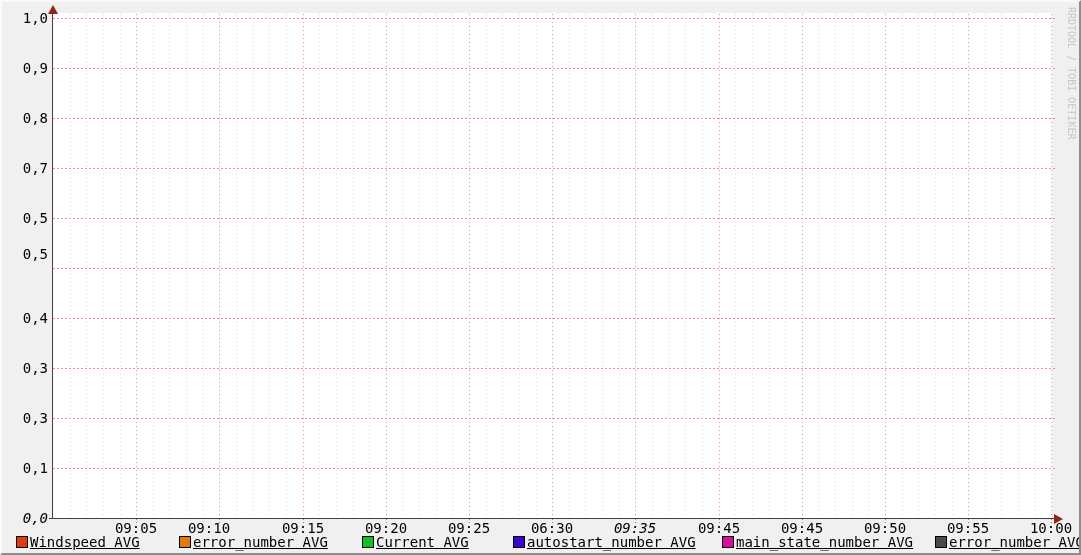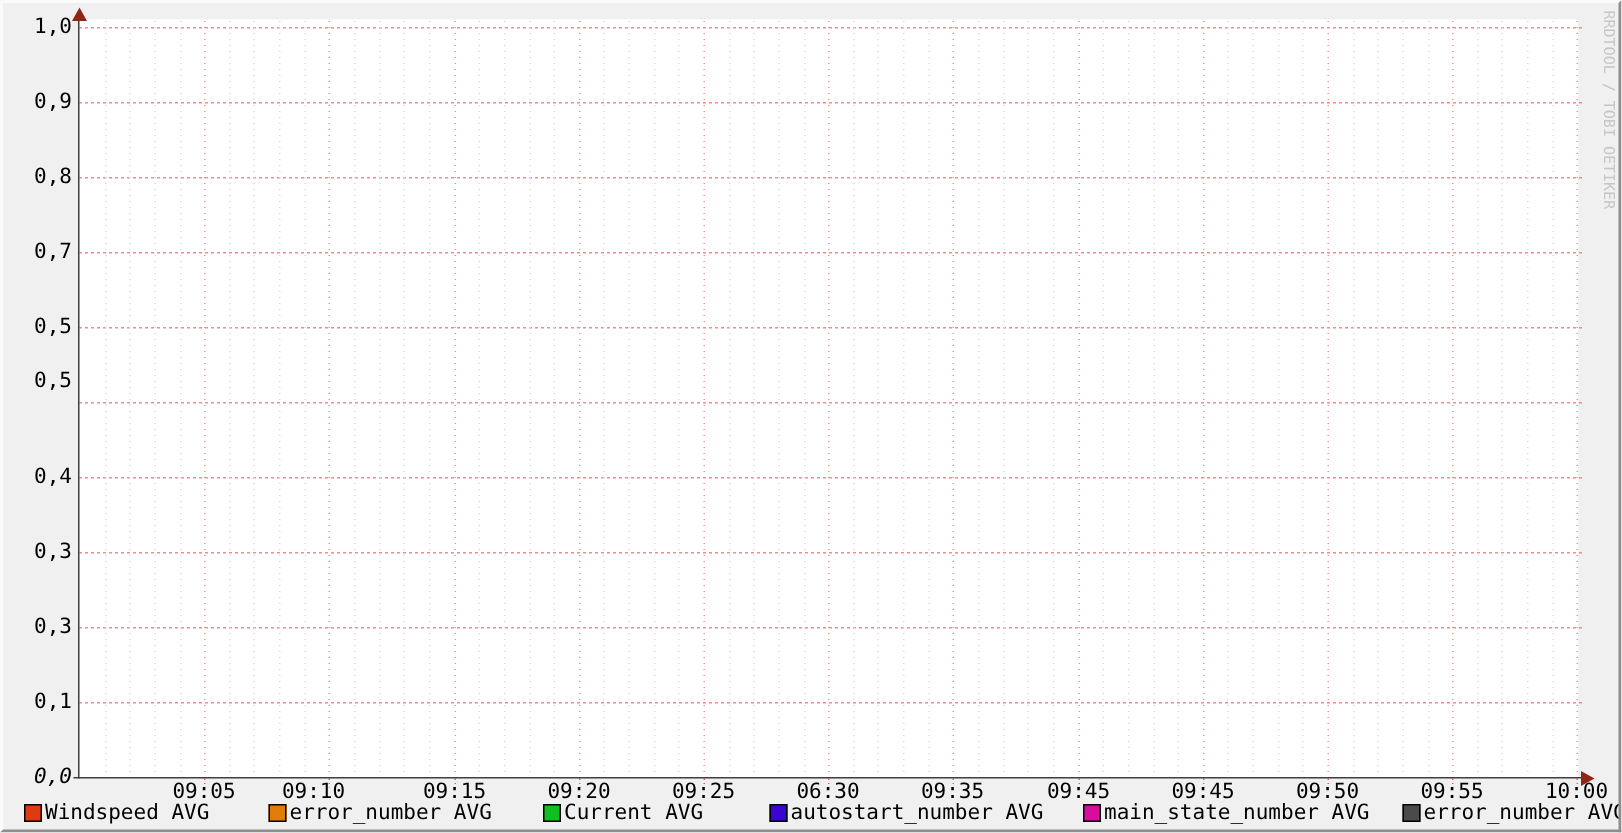--- a/index.html
+++ b/index.html
@@ -34,21 +34,21 @@
   .ylab{position:absolute;left:0;width:46px;text-align:right;font-size:14px;line-height:14px;white-space:pre;}
   .xlab{position:absolute;width:70px;text-align:center;font-size:14px;line-height:14px;top:519px;white-space:pre;}
   .watermark{
     position:absolute;right:3px;top:5px;
     writing-mode:vertical-rl;
     font-size:10px;line-height:10px;letter-spacing:0px;
     color:#c6c6c6;white-space:pre;
   }
   .legend-item{position:absolute;top:533px;height:16px;}
   .legend-swatch{position:absolute;top:1px;left:0;width:10px;height:10px;border:1px solid #000;}
-  .legend-label{position:absolute;left:14px;top:0;font-size:14px;line-height:15px;white-space:pre;}
+  .legend-label{position:absolute;left:14px;top:0;font-size:14px;line-height:15px;white-space:pre;text-decoration:underline;}
 </style>
 </head>
 <body>
 
 <div class="graph">
   <div class="canvas"></div>
   <div id="grid-layer">
       <div class="hline" style="left: 51px; top: 16px; width: 1002px;"></div>
       <div class="hline" style="left: 51px; top: 66px; width: 1002px;"></div>
       <div class="hline" style="left: 51px; top: 116px; width: 1002px;"></div>
@@ -149,21 +149,21 @@
       <div class="ylab" style="top: 459px;">0,1</div>
       <div class="ylab" style="top: 509px; font-style: italic;">0,0</div>
     </div>
   <div id="xlabels">
       <div class="xlab" style="left: 99px;">09:05</div>
       <div class="xlab" style="left: 172px;">09:10</div>
       <div class="xlab" style="left: 266px;">09:15</div>
       <div class="xlab" style="left: 349px;">09:20</div>
       <div class="xlab" style="left: 432px;">09:25</div>
       <div class="xlab" style="left: 515px;">06:30</div>
-      <div class="xlab" style="left: 598px;">09:35</div>
+      <div class="xlab" style="left: 598px; font-style: italic;">09:35</div>
       <div class="xlab" style="left: 682px;">09:45</div>
       <div class="xlab" style="left: 765px;">09:45</div>
       <div class="xlab" style="left: 848px;">09:50</div>
       <div class="xlab" style="left: 931px;">09:55</div>
       <div class="xlab" style="left: 1014px;">10:00</div>
     </div>
   <div id="legend">
       <div class="legend-item" style="left: 14px;">
         <div class="legend-swatch" style="background: rgb(224, 58, 16);"></div>
         <div class="legend-label">Windspeed AVG</div>

